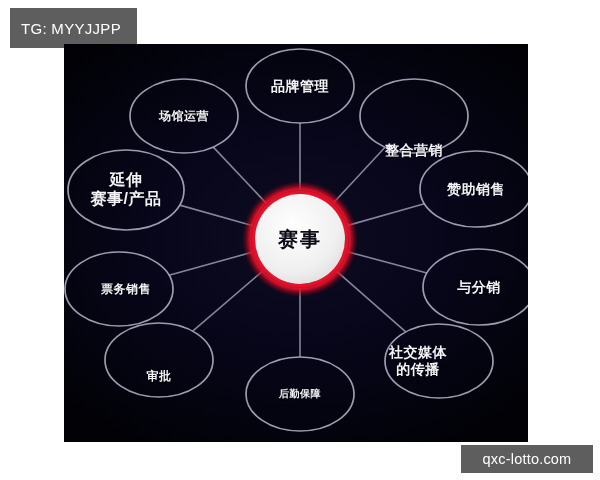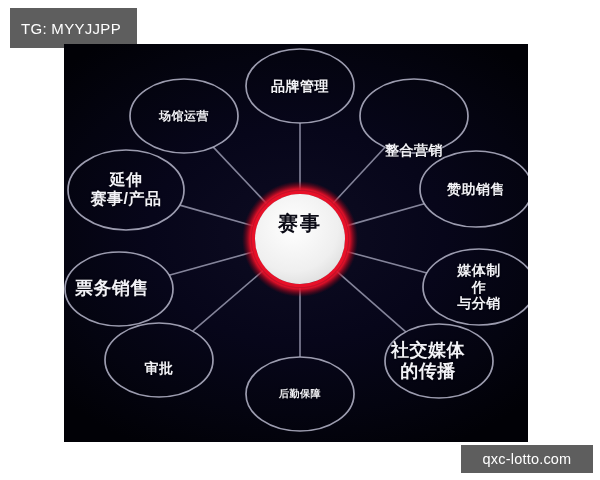--- a/index.html
+++ b/index.html
@@ -157,37 +157,36 @@
       <div class="node-label" style="left: 350px; top: 72px; font-size: 14px; margin-top: 34px;">
         <div>整合营销</div>
       </div>
       <div class="node-label two-line" style="left: 62px; top: 146px; font-size: 16px;">
         <div>延伸</div>
         <div>赛事/产品</div>
       </div>
       <div class="node-label" style="left: 412px; top: 145px; font-size: 14px;">
         <div>赞助销售</div>
       </div>
-      <div class="node-label" style="left: 48px; top: 245px; font-size: 18px;">
+      <div class="node-label" style="left: 62px; top: 245px; font-size: 12px;">
         <div>票务销售</div>
       </div>
       <div class="node-label two-line" style="left: 415px; top: 243px; font-size: 14px;">
-        <div>媒体制作</div>
         <div>与分销</div>
       </div>
-      <div class="node-label" style="left: 95px; top: 324px; font-size: 14px;">
+      <div class="node-label" style="left: 95px; top: 332px; font-size: 12px;">
         <div>审批</div>
       </div>
-      <div class="node-label two-line" style="left: 364px; top: 317px; font-size: 18px;">
+      <div class="node-label two-line" style="left: 354px; top: 317px; font-size: 14px;">
         <div>社交媒体</div>
         <div>的传播</div>
       </div>
       <div class="node-label" style="left: 236px; top: 350px; font-size: 10px;">
         <div>后勤保障</div>
       </div>
     </div>
 
-  <div class="center-label" id="center-label" style="left: 236px; top: 179px;">赛事</div>
+  <div class="center-label" id="center-label" style="left: 236px; top: 195px;">赛事</div>
 </div>
 
 <div class="watermark" id="watermark-bottom">
   <span>qxc-lotto.com</span>
 </div>
 
 </body></html>

